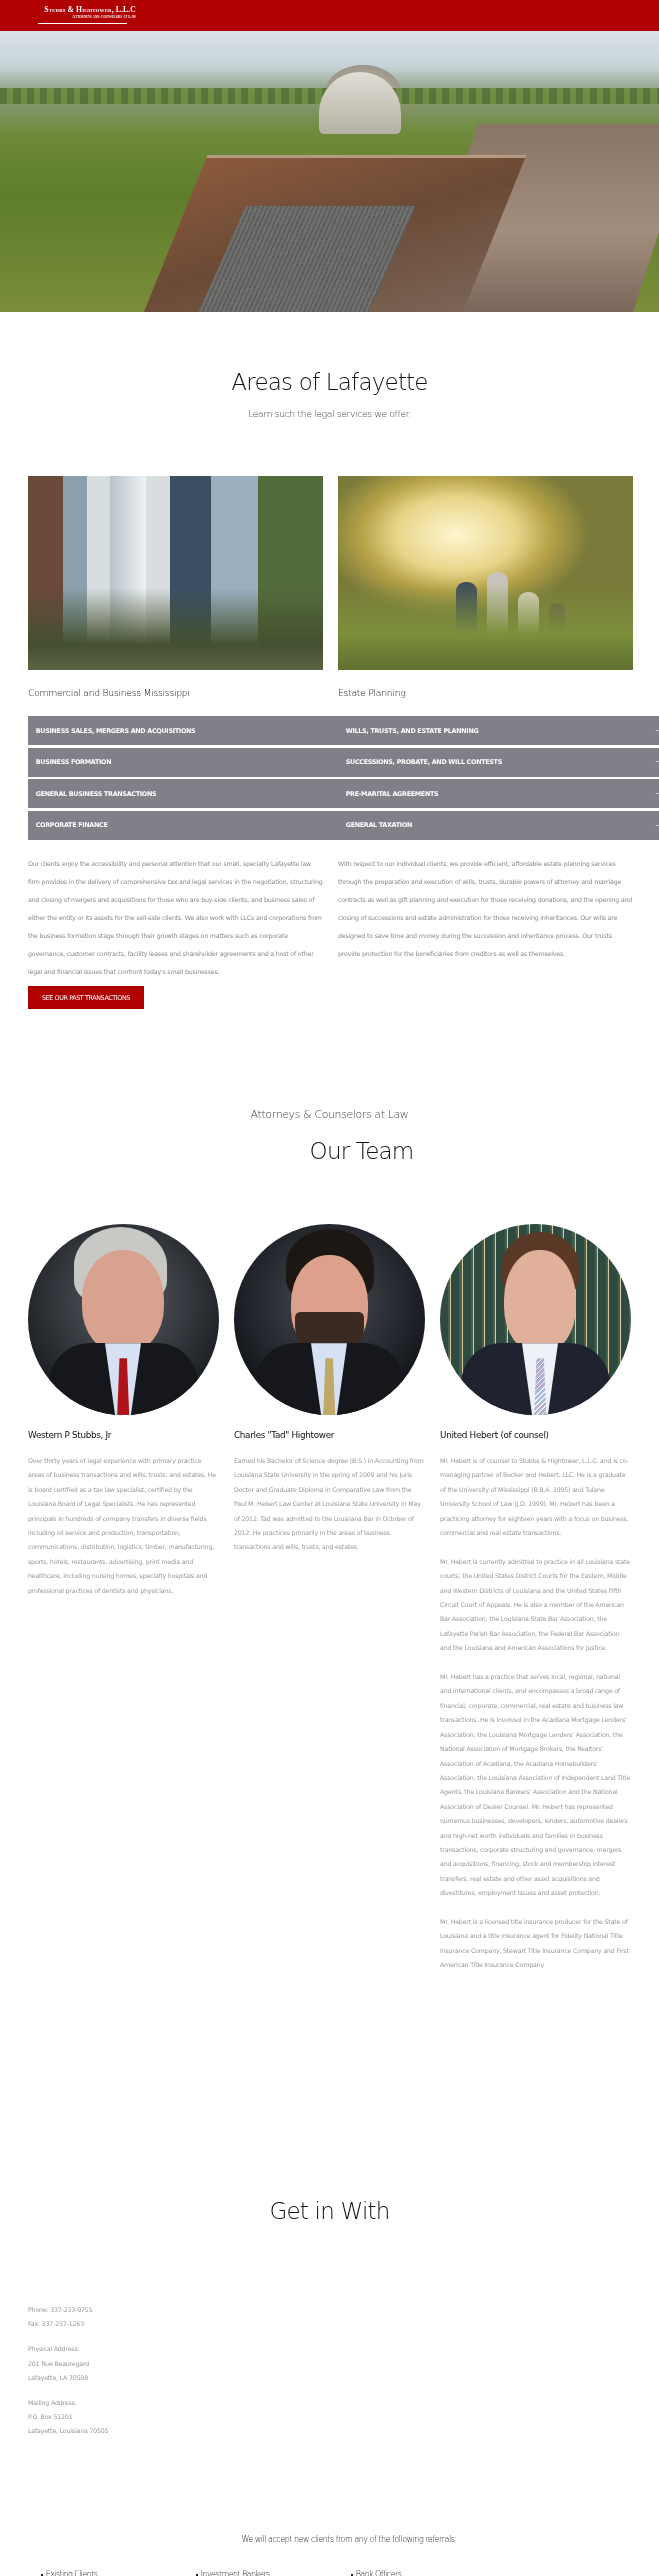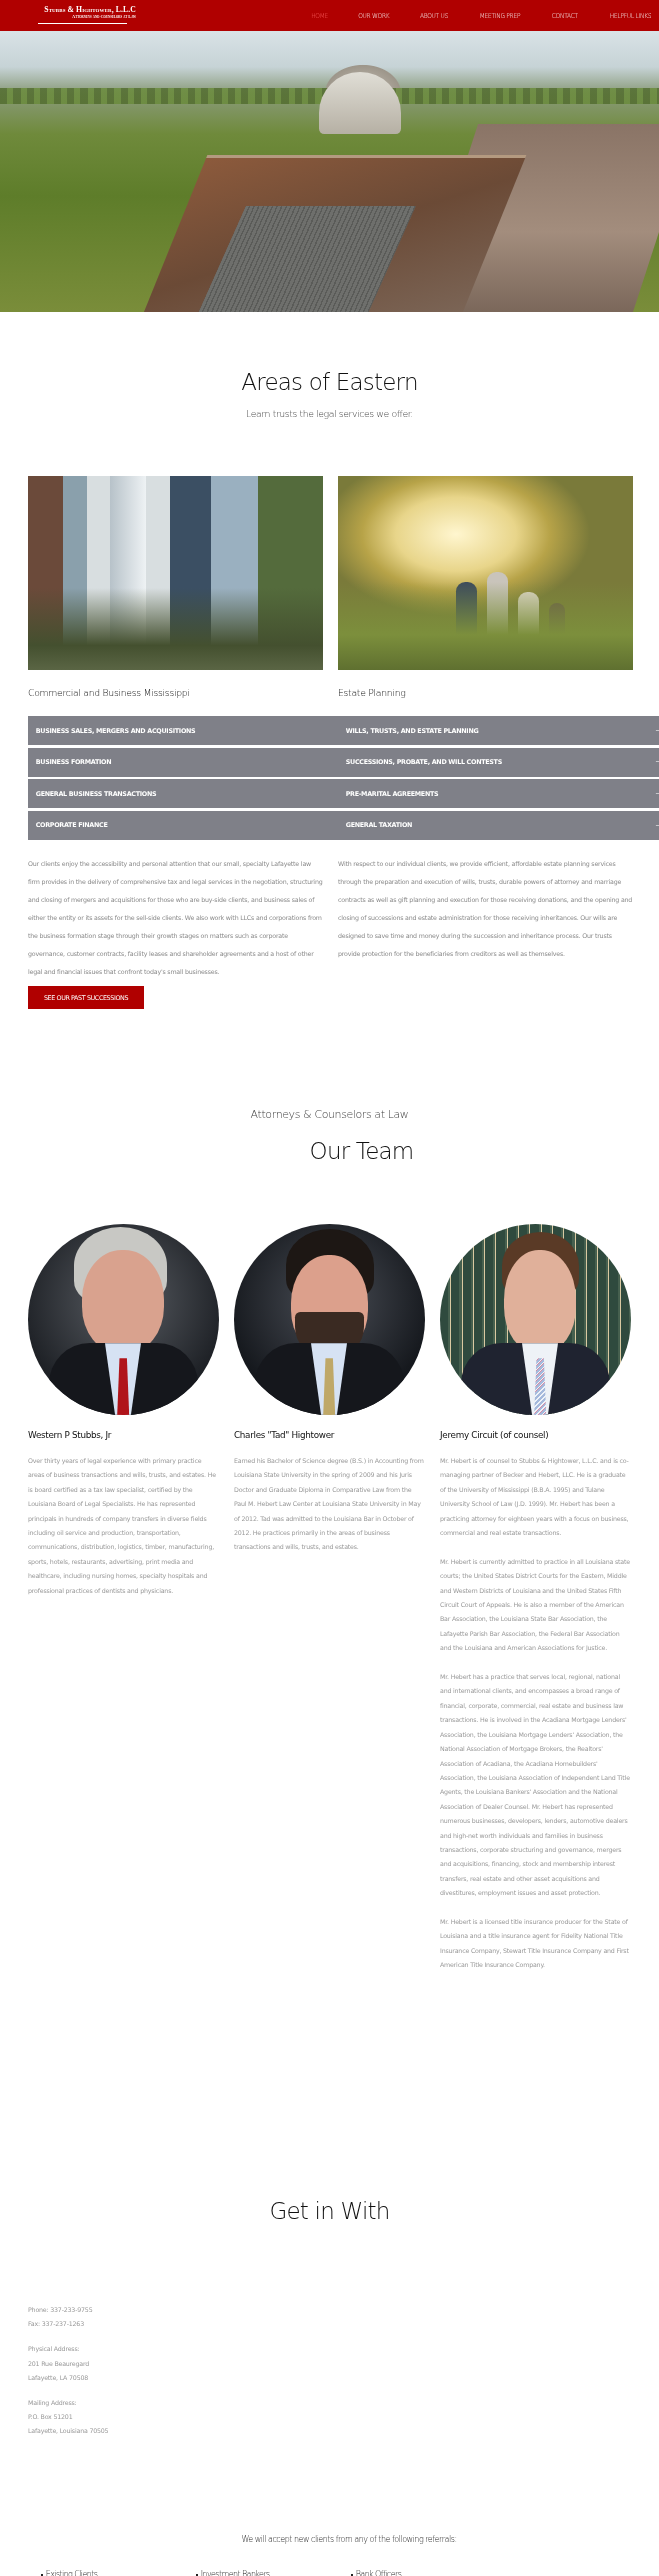--- a/index.html
+++ b/index.html
@@ -75,40 +75,32 @@
 </style>
 </head>
 <body>
 
 <header class="nav">
   <div class="logo">
     <div class="logo-title">Stubbs &amp; Hightower, L.L.C</div>
     <div class="logo-sub">Attorneys and Counselors at Law</div>
     <div class="logo-rule"></div>
   </div>
-  <nav class="nav-links">
-    <a class="nav-link active">HOME</a>
-    <a class="nav-link">OUR WORK</a>
-    <a class="nav-link">ABOUT US</a>
-    <a class="nav-link">MEETING PREP</a>
-    <a class="nav-link">CONTACT</a>
-    <a class="nav-link">HELPFUL LINKS</a>
-  </nav>
 </header>
 
 <section class="hero">
   <div class="hero-trees"></div>
   <div class="hero-dome"></div>
   <div class="hero-bld2"></div>
   <div class="hero-bld1"></div>
   <div class="hero-roof"></div>
 </section>
 
-<h2 class="sec-title big" style="top:369px;">Areas of Eastern</h2>
-<div class="sec-sub" style="top:408px;">Learn trusts the legal services we offer.</div>
+<h2 class="sec-title big" style="top:369px;">Areas of Lafayette</h2>
+<div class="sec-sub" style="top:408px;">Learn such the legal services we offer.</div>
 
 <div class="p-img left"></div>
 <div class="p-img right">
   <div class="p-people" style="left:118px;background:#3d4c5c;"></div>
   <div class="p-people" style="left:149px;background:#c9c4bb;height:77px;"></div>
   <div class="p-people" style="left:180px;background:#e0d8cc;height:57px;"></div>
   <div class="p-people" style="left:211px;background:#6a5a4a;height:46px;width:15.5px;"></div>
 </div>
 
 <h3 class="p-col-title" style="left:28px;">Commercial and Business Mississippi</h3>
@@ -147,21 +139,21 @@
     <span class="acc-plus">+</span>
   </div>
   <div class="acc-row">
     <span class="acc-label">GENERAL TAXATION</span>
     <span class="acc-plus">+</span>
   </div>
 </div>
 
 <p class="p-text" style="left:28px;top:855px;">Our clients enjoy the accessibility and personal attention that our small, specialty Lafayette law firm provides in the delivery of comprehensive tax and legal services in the negotiation, structuring and closing of mergers and acquisitions for those who are buy-side clients, and business sales of either the entity or its assets for the sell-side clients. We also work with LLCs and corporations from the business formation stage through their growth stages on matters such as corporate governance, customer contracts, facility leases and shareholder agreements and a host of other legal and financial issues that confront today's small businesses.</p>
 <p class="p-text" style="left:338px;top:855px;">With respect to our individual clients, we provide efficient, affordable estate planning services through the preparation and execution of wills, trusts, durable powers of attorney and marriage contracts as well as gift planning and execution for those receiving donations, and the opening and closing of successions and estate administration for those receiving inheritances. Our wills are designed to save time and money during the succession and inheritance process. Our trusts provide protection for the beneficiaries from creditors as well as themselves.</p>
-<div class="red-btn">SEE OUR PAST SUCCESSIONS</div>
+<div class="red-btn">SEE OUR PAST TRANSACTIONS</div>
 
 <h2 class="sec-title big" style="top:1138px;margin-left:32px;">Our Team</h2>
 <div class="sec-sub" style="top:1108px;font-size:11px;">Attorneys &amp; Counselors at Law</div>
 
 <div class="photo" style="left:28px;">
   <div class="bg" style="background:radial-gradient(circle at 50% 40%, #5a5e64, #1e2126 70%);"></div>
   <div class="hair" style="left:46px;top:2.6px;width:93px;height:77px;background:#c8c8c4;"></div>
   <div class="head" style="left:54px;top:26px;width:82px;height:103px;background:#d9a28e;"></div>
   <div class="suit"></div>
   <div class="shirt" style="left:77px;"></div>
@@ -180,21 +172,21 @@
   <div class="bg" style="background:repeating-linear-gradient(90deg, #2f4a3e 0 8.2px, #46604f 8.2px 10.3px, #d9c9a2 10.3px 11.3px);"></div>
   <div class="hair" style="left:62px;top:7.7px;width:77px;height:67px;background:#5a3a26;"></div>
   <div class="head" style="left:64px;top:26px;width:72px;height:103px;background:#e0b09a;"></div>
   <div class="suit" style="background:#1f2330;"></div>
   <div class="shirt" style="left:82px;background:#eef2f7;"></div>
   <div class="tie" style="left:94px;background:repeating-linear-gradient(135deg, #a5b9dc 0 2.1px, #eef2f8 2.1px 3.1px, #d58aa4 3.1px 3.6px);"></div>
 </div>
 
 <h3 class="tm-name" style="left:28px;">Western P Stubbs, Jr</h3>
 <h3 class="tm-name" style="left:234px;">Charles "Tad" Hightower</h3>
-<h3 class="tm-name" style="left:440px;">Jeremy Circuit (of counsel)</h3>
+<h3 class="tm-name" style="left:440px;">United Hebert (of counsel)</h3>
 
 <div class="tm-bio" style="left:28px;">
   <p>Over thirty years of legal experience with primary practice areas of business transactions and wills, trusts, and estates. He is board certified as a tax law specialist, certified by the Louisiana Board of Legal Specialists. He has represented principals in hundreds of company transfers in diverse fields including oil service and production, transportation, communications, distribution, logistics, timber, manufacturing, sports, hotels, restaurants, advertising, print media and healthcare, including nursing homes, specialty hospitals and professional practices of dentists and physicians.</p>
 </div>
 <div class="tm-bio" style="left:234px;">
   <p>Earned his Bachelor of Science degree (B.S.) in Accounting from Louisiana State University in the spring of 2009 and his Juris Doctor and Graduate Diploma in Comparative Law from the Paul M. Hebert Law Center at Louisiana State University in May of 2012. Tad was admitted to the Louisiana Bar in October of 2012. He practices primarily in the areas of business transactions and wills, trusts, and estates.</p>
 </div>
 <div class="tm-bio" style="left:440px;">
   <p>Mr. Hebert is of counsel to Stubbs &amp; Hightower, L.L.C. and is co-managing partner of Becker and Hebert, LLC. He is a graduate of the University of Mississippi (B.B.A. 1995) and Tulane University School of Law (J.D. 1999). Mr. Hebert has been a practicing attorney for eighteen years with a focus on business, commercial and real estate transactions.</p>
   <p>Mr. Hebert is currently admitted to practice in all Louisiana state courts; the United States District Courts for the Eastern, Middle and Western Districts of Louisiana and the United States Fifth Circuit Court of Appeals. He is also a member of the American Bar Association, the Louisiana State Bar Association, the Lafayette Parish Bar Association, the Federal Bar Association and the Louisiana and American Associations for Justice.</p>

